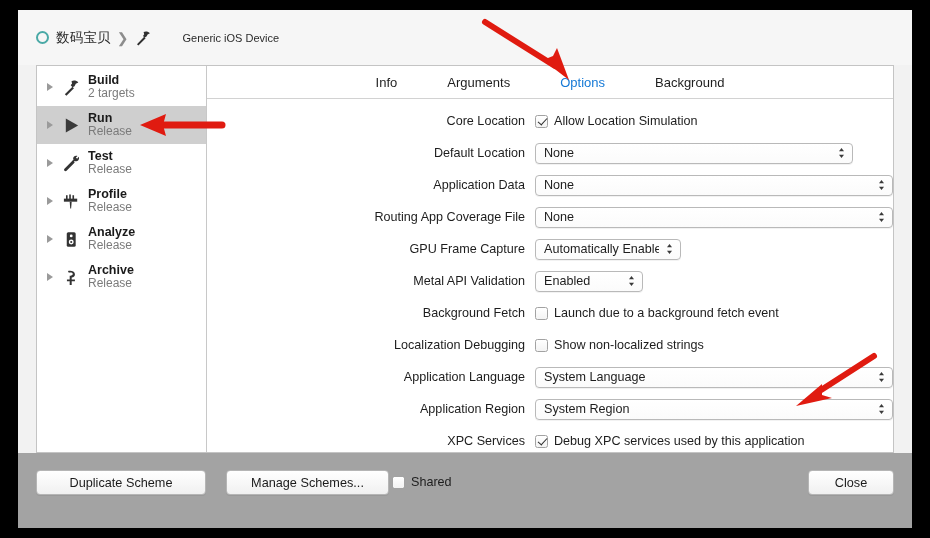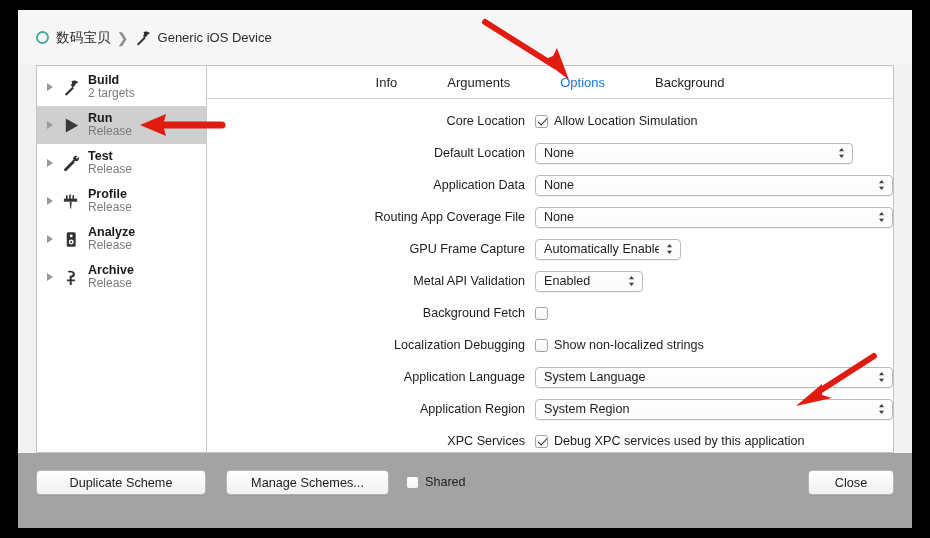--- a/index.html
+++ b/index.html
@@ -25,21 +25,21 @@
     padding-left: 18px;
   }
   .bc-circle {
     width: 13px; height: 13px; border-radius: 50%;
     border: 2.3px solid #4aa9a6; background: #f6f6f6;
     margin-right: 7px; flex: none;
   }
   .bc-text { font-size: 13.5px; color: #2b2b2b; letter-spacing: .2px; }
   .bc-sep { font-size: 14px; color: #8c8c8c; margin: 0 6px; }
   .bc-hammer { width: 17px; height: 16px; margin: 0 6px 0 0; flex: none; }
-  .bc-dev { font-size: 13px; color: #2b2b2b; }
+  .bc-dev { font-size: 11px; color: #2b2b2b; margin-left: 25px; }
 
   
   #panel {
     position: absolute; left: 18px; top: 55px;
     width: 858px; height: 388px;
     background: #0f172a;
     border: 1px solid #c4c4c4;
     display: flex;
     overflow: hidden;
   }
@@ -128,21 +128,21 @@
     border: 1px solid #b5b5b5; border-radius: 4px;
     background: linear-gradient(#ffffff,#f0f0f0);
     font-size: 12.7px; color: #1b1b1b;
     display: flex; align-items: center; justify-content: center;
     box-shadow: 0 1px 0 rgba(0,0,0,.06);
   }
   #btn-dup { left: 18px; width: 170px; }
   #btn-man { left: 208px; width: 163px; }
   #btn-close { left: 790px; width: 86px; }
   #shared-box {
-    position: absolute; left: 388px; top: 22px;
+    position: absolute; left: 374px; top: 22px;
     display: flex; align-items: center; text-align: right;
   }
 
   
   .arrow { position: absolute; pointer-events: none; }
 </style>
 </head>
 <body>
 
 <div id="frame">
@@ -330,20 +330,21 @@
                 <path d="M4.5 2 L7 5.3 L2 5.3 Z" fill="#3a3a3a"></path>
                 <path d="M4.5 12 L2 8.7 L7 8.7 Z" fill="#3a3a3a"></path>
               </svg>
             </span>
           </span>
         </div>
 
         <div class="row gap">
           <span class="lbl">Background Fetch</span>
           <span class="cbx"></span>
+          <span class="cbx-lbl">Launch due to a background fetch event</span>
         </div>
 
         <div class="row gap">
           <span class="lbl">Localization Debugging</span>
           <span class="cbx"></span>
           <span class="cbx-lbl">Show non-localized strings</span>
         </div>
 
         <div class="row gap">
           <span class="lbl">Application Language</span>

